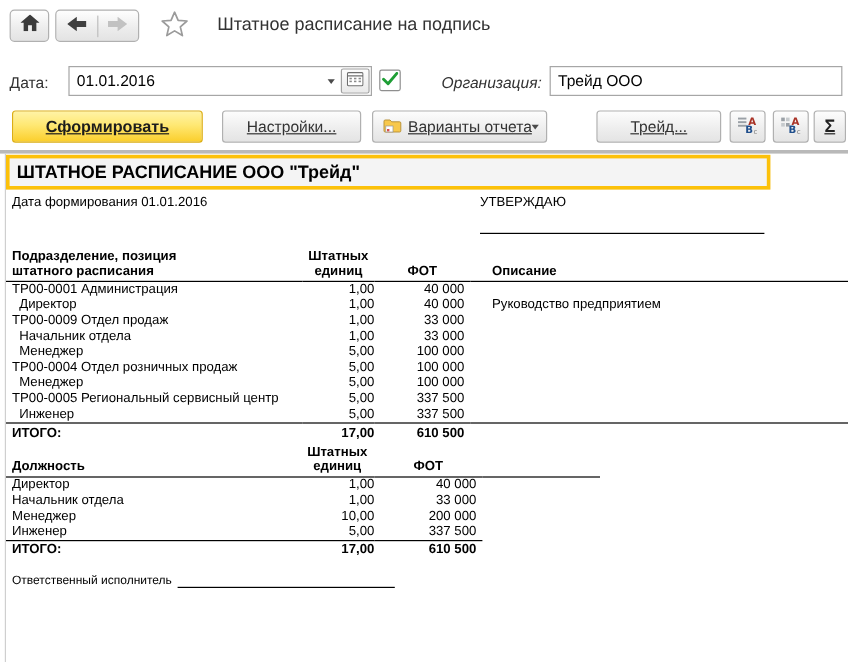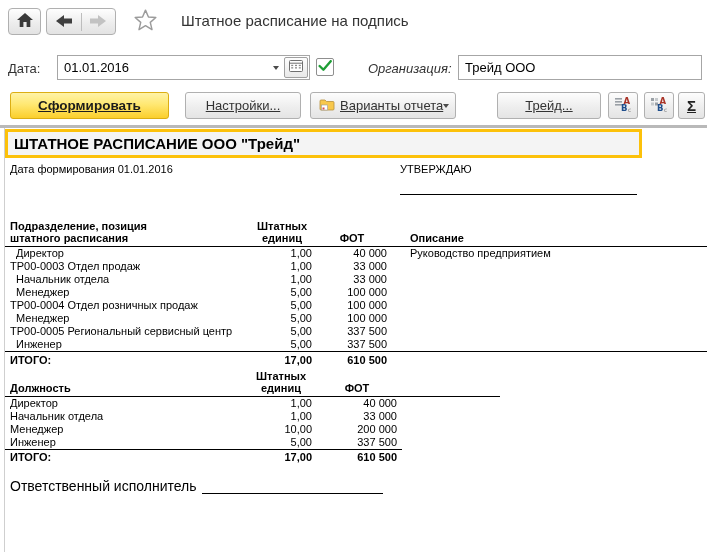--- a/index.html
+++ b/index.html
@@ -79,37 +79,37 @@
     border:3px solid #fcc10a; background:#f4f4f4;
     display:flex; align-items:center; padding-left:6px;
     font-size:15px; font-weight:bold; white-space:nowrap;
   }
   .meta { position:relative; height:13px; margin-top:5px; font-size:11px; }
   .meta .fdate   { position:absolute; left:5px; top:0; }
   .meta .approve { position:absolute; left:395px; top:0; }
   .sig-line { height:1px; background:#000; width:237px; margin-left:395px; margin-top:18px; }
 
   table { border-collapse:collapse; table-layout:fixed; font-size:11px; }
-  #t1 { width:702px; margin-top:25px; }
+  #t1 { width:702px; margin-top:13px; }
   #t2 { width:495px; margin-top:3px; }
   th, td { padding:0; line-height:13px; white-space:nowrap; overflow:hidden; font-weight:normal; }
   thead th { border-bottom:1px solid #000; vertical-align:bottom; padding-bottom:2px; font-weight:bold; line-height:12px; }
   .c-name  { text-align:left;  padding-left:5px; }
   .c-units { text-align:right; }
   .c-fot   { text-align:right; padding-right:5px; }
   .c-desc  { text-align:left;  padding-left:18px; }
   th.c-units, th.c-fot { text-align:center; padding-right:0; }
   tbody td { height:13px; vertical-align:bottom; }
   tr.bold { font-weight:bold; }
   tr.indent .c-name { padding-left:11px; }
   tfoot td { border-top:1px solid #000; font-weight:bold; height:15px; vertical-align:bottom; }
   #t2 tfoot td.c-filler { border-top:none; }
 
   .section-title { font-size:20px; font-weight:bold; margin-top:22px; padding-left:5px; }
-  .responsible { margin-top:14px; padding-left:5px; font-size:14px; display:flex; align-items:flex-end; }
+  .responsible { margin-top:14px; padding-left:5px; font-size:10px; display:flex; align-items:flex-end; }
   .resp-line { display:inline-block; width:181px; border-bottom:1px solid #000; height:11px; margin-left:5px; }
 </style>
 </head>
 <body>
 
 <div class="abs tool-btn" id="home-btn">
   <span>
     <svg width="16" height="14" viewBox="0 0 16 14">
         <path d="M8 0 L16 7 H13.3 V14 H9.6 V9 H6.4 V14 H2.7 V7 H0 Z" fill="#3a3a3a"></path>
       </svg>
@@ -244,30 +244,36 @@
           <th class="c-units">
             <div>Штатных</div>
             <div>единиц</div>
           </th>
           <th class="c-fot">ФОТ</th>
           <th class="c-desc">Описание</th>
         </tr>
       </thead>
       <tbody>
 
+          <tr class="bold">
+            <td class="c-name">ТР00-0001 Администрация</td>
+            <td class="c-units">1,00</td>
+            <td class="c-fot">40 000</td>
+            <td class="c-desc"></td>
+          </tr>
 
           <tr class="indent">
             <td class="c-name">Директор</td>
             <td class="c-units">1,00</td>
             <td class="c-fot">40 000</td>
             <td class="c-desc">Руководство предприятием</td>
           </tr>
 
           <tr class="bold">
-            <td class="c-name">ТР00-0003 Отдел продаж</td>
+            <td class="c-name">ТР00-0009 Отдел продаж</td>
             <td class="c-units">1,00</td>
             <td class="c-fot">33 000</td>
             <td class="c-desc"></td>
           </tr>
 
           <tr class="indent">
             <td class="c-name">Начальник отдела</td>
             <td class="c-units">1,00</td>
             <td class="c-fot">33 000</td>
             <td class="c-desc"></td>

